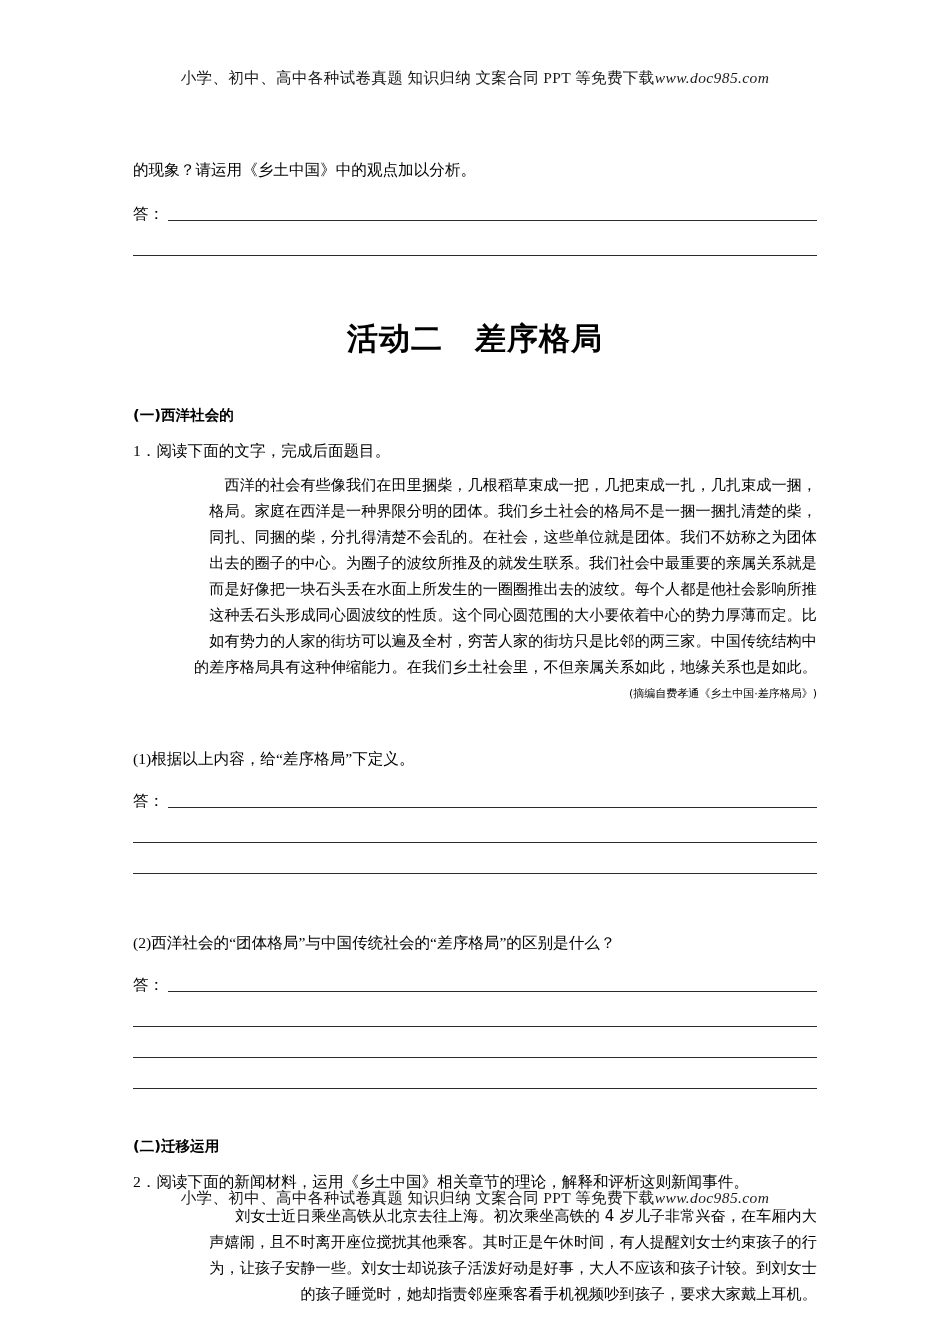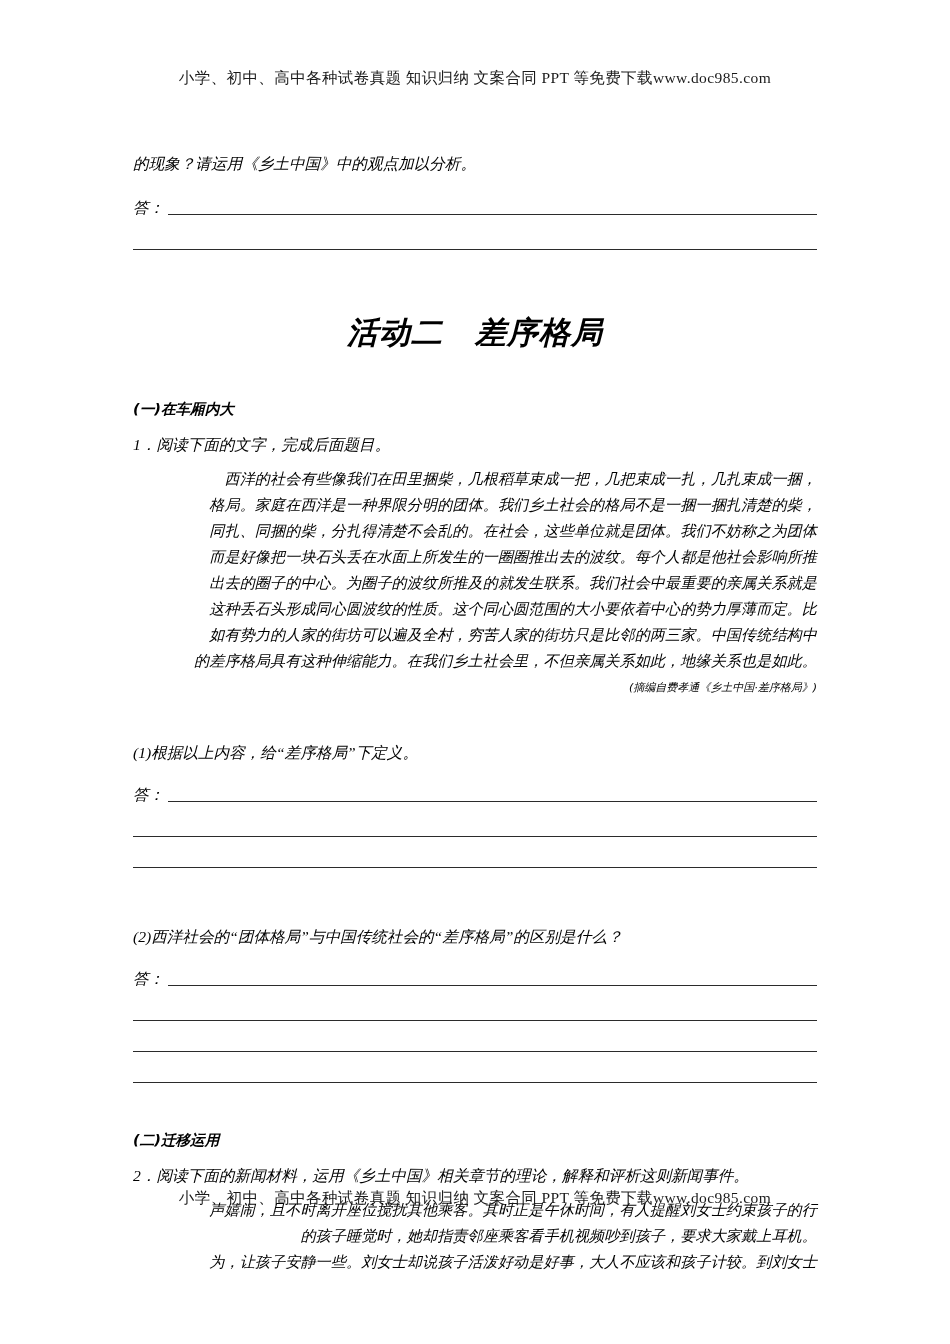--- a/index.html
+++ b/index.html
@@ -16,41 +16,41 @@
     width: 950px;
     height: 1344px;
     margin: 0 auto;
     background: #ffffff;
     overflow: hidden;
     box-sizing: border-box;
   }
   .content {
     position: absolute;
     left: 133px;
-    top: 11px;
+    top: 17px;
     width: 684px;
-    font-style: italic;
   }
 
   
   .watermark {
     position: absolute;
     left: 0;
     width: 950px;
     text-align: center;
     font-family: "Liberation Serif", "DejaVu Serif", serif;
     font-size: 15.5px;
     letter-spacing: 0.4px;
     color: #1a1a1a;
     white-space: nowrap;
   }
   .watermark-top { top: 68px; }
   .watermark-bottom { top: 1188px; }
   .watermark .wm-url {
     font-family: "Liberation Serif", "DejaVu Serif", serif;
+    font-style: italic;
   }
 
   
   .line-serif {
     font-family: "Liberation Serif", "DejaVu Serif", serif;
     font-size: 15.6px;
     line-height: 30px;
     color: #000;
   }
 
@@ -139,32 +139,32 @@
     <div class="answer-row" style="margin-top:6px;">
       <span class="answer-label">答：</span>
       <span class="rule"></span>
     </div>
     <div class="rule-full"></div>
 
     <div style="height:62px"></div>
     <div class="activity-heading">活动二　差序格局</div>
 
     <div style="height:42px"></div>
-    <div class="section-heading">(一)在车厢内大</div>
+    <div class="section-heading">(一)西洋社会的</div>
 
     <div style="height:8px"></div>
     <div class="line-serif">1．阅读下面的文字，完成后面题目。</div>
 
     <div style="height:6px"></div>
     <div>
       <div class="para-line">　　西洋的社会有些像我们在田里捆柴，几根稻草束成一把，几把束成一扎，几扎束成一捆，</div>
       <div class="para-line">格局。家庭在西洋是一种界限分明的团体。我们乡土社会的格局不是一捆一捆扎清楚的柴，</div>
       <div class="para-line">同扎、同捆的柴，分扎得清楚不会乱的。在社会，这些单位就是团体。我们不妨称之为团体</div>
+      <div class="para-line">出去的圈子的中心。为圈子的波纹所推及的就发生联系。我们社会中最重要的亲属关系就是</div>
       <div class="para-line">而是好像把一块石头丢在水面上所发生的一圈圈推出去的波纹。每个人都是他社会影响所推</div>
-      <div class="para-line">出去的圈子的中心。为圈子的波纹所推及的就发生联系。我们社会中最重要的亲属关系就是</div>
       <div class="para-line">这种丢石头形成同心圆波纹的性质。这个同心圆范围的大小要依着中心的势力厚薄而定。比</div>
       <div class="para-line">如有势力的人家的街坊可以遍及全村，穷苦人家的街坊只是比邻的两三家。中国传统结构中</div>
       <div class="para-line">的差序格局具有这种伸缩能力。在我们乡土社会里，不但亲属关系如此，地缘关系也是如此。</div>
     </div>
 
     <div class="attribution">(摘编自费孝通《乡土中国·差序格局》)</div>
 
     <div class="q-line">(1)根据以上内容，给“差序格局”下定义。</div>
     <div class="answer-row" style="margin-top:4px;">
       <span class="answer-label">答：</span>
@@ -184,23 +184,24 @@
     <div class="rule-full"></div>
 
     <div style="height:44px"></div>
     <div class="section-heading">(二)迁移运用</div>
 
     <div style="height:8px"></div>
     <div class="line-serif">2．阅读下面的新闻材料，运用《乡土中国》相关章节的理论，解释和评析这则新闻事件。</div>
 
     <div style="height:6px"></div>
     <div>
+      <div class="para-line">　　刘女士近日乘坐高铁从北京去往上海。初次乘坐高铁的 4 岁儿子非常兴奋，在车厢内大</div>
       <div class="para-line">声嬉闹，且不时离开座位搅扰其他乘客。其时正是午休时间，有人提醒刘女士约束孩子的行</div>
+      <div class="para-line">为，让孩子安静一些。刘女士却说孩子活泼好动是好事，大人不应该和孩子计较。到刘女士</div>
       <div class="para-line">的孩子睡觉时，她却指责邻座乘客看手机视频吵到孩子，要求大家戴上耳机。</div>
-      <div class="para-line">为，让孩子安静一些。刘女士却说孩子活泼好动是好事，大人不应该和孩子计较。到刘女士</div>
     </div>
 
   </div>
 
   <div class="watermark watermark-bottom">
     <span>小学、初中、高中各种试卷真题 知识归纳 文案合同 PPT 等免费下载</span><span class="wm-url">www.doc985.com</span>
   </div>
 
 </div>
 

